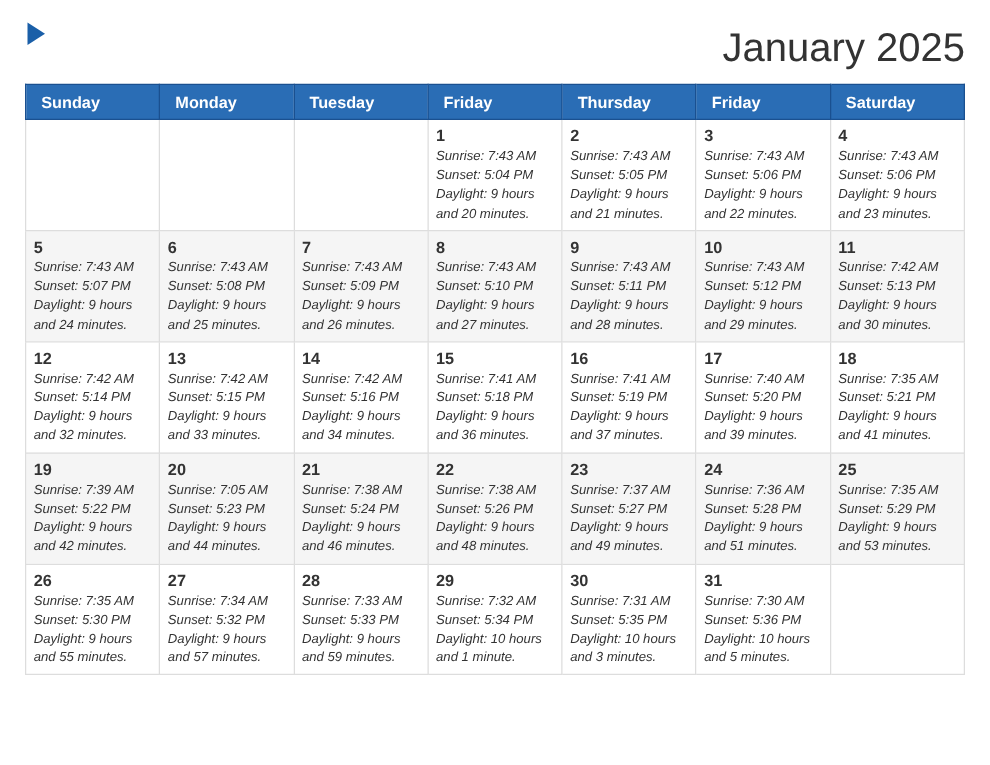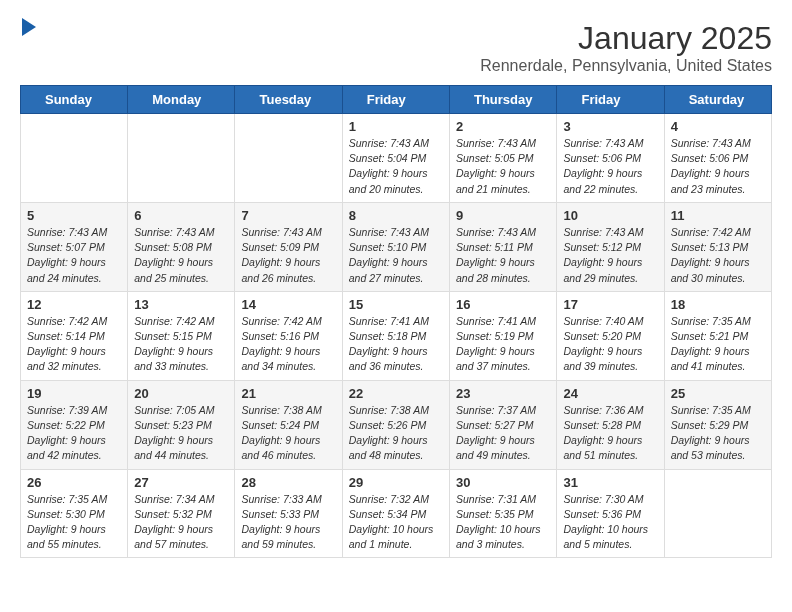--- a/index.html
+++ b/index.html
@@ -56,21 +56,21 @@
     }
     .calendar {
       width: 100%;
       border-collapse: collapse;
       border: 1px solid #ccc;
     }
     .calendar th {
       background-color: #2a6db5;
       color: #fff;
       text-align: left;
-      padding: 6px 24px;
+      padding: 6px 12px;
       font-size: 13px;
       border: 1px solid #1a5090;
     }
     .calendar td {
       vertical-align: top;
       padding: 5px 6px;
       font-size: 11px;
       color: #333;
       border: 1px solid #ddd;
       width: calc(100% / 7);
@@ -101,21 +101,20 @@
 <body>
 
 <div class="header">
   <div class="logo">
     <div class="logo-row">
       <div class="logo-arrow"></div>
     </div>
   </div>
   <div class="title-block">
     <h1>January 2025</h1>
-    <h2>Rennerdale, Pennsylvania, United States</h2>
   </div>
 </div>
 
 <table class="calendar">
   <thead>
     <tr>
     <th>Sunday</th>
         <th>Monday</th>
         <th>Tuesday</th>
         <th>Friday</th>

